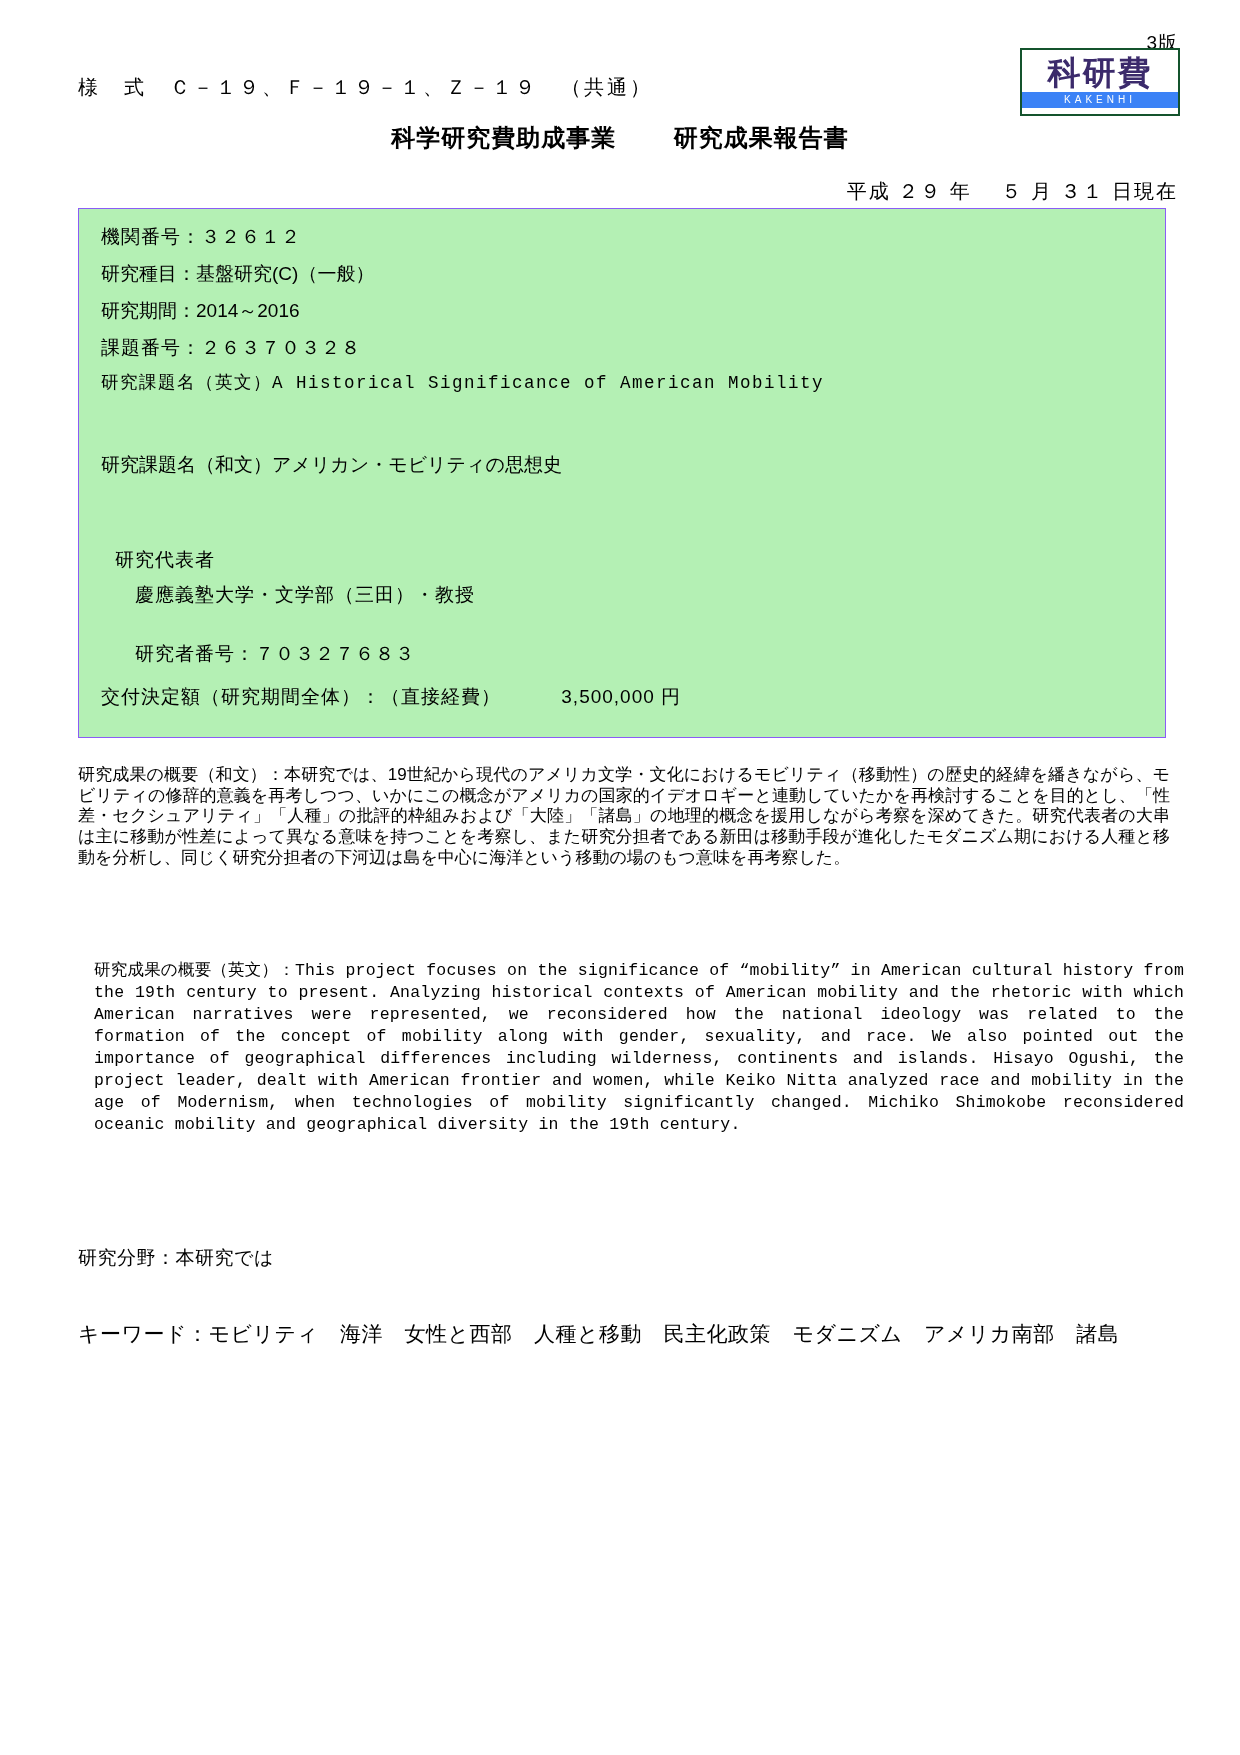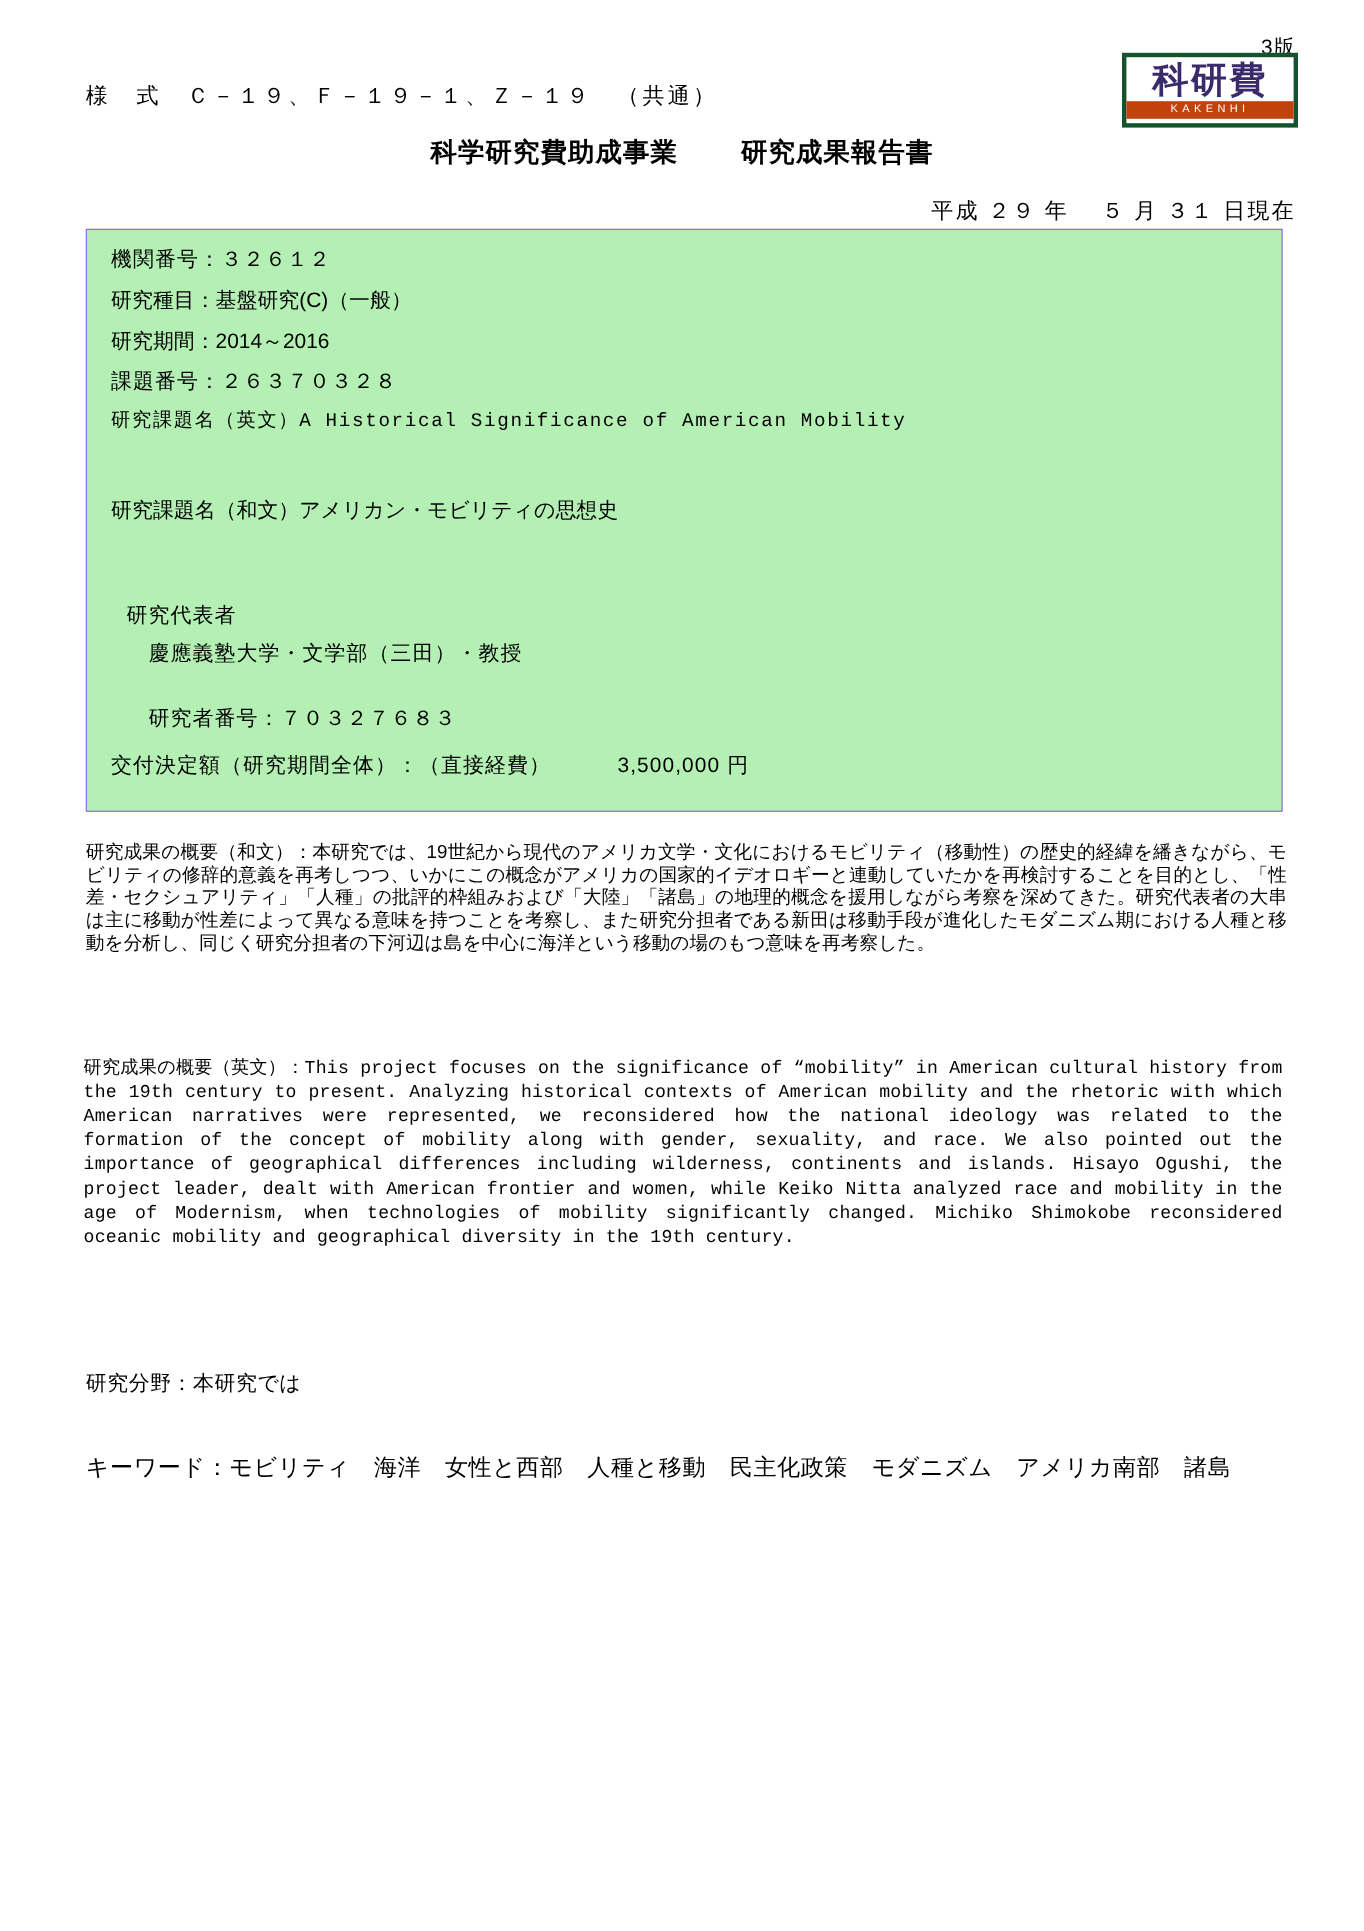--- a/index.html
+++ b/index.html
@@ -38,41 +38,41 @@
     font-size: 20px;
     letter-spacing: 3px;
     white-space: nowrap;
   }
   .kakenhi-logo {
     position: absolute;
     top: 48px;
     right: 60px;
     width: 160px;
     height: 68px;
-    border: 4px solid #14532d;
+    border: 2px solid #14532d;
     background: #ffffff;
     box-sizing: border-box;
     display: flex;
     flex-direction: column;
     align-items: center;
     justify-content: center;
   }
   .kakenhi-logo .kanji {
     font-size: 33px;
     font-weight: bold;
     color: #3b2a6b;
     letter-spacing: 2px;
     line-height: 1;
   }
   .kakenhi-logo .romaji {
     margin-top: 3px;
     font-size: 10px;
     letter-spacing: 4px;
     color: #3b2a6b;
-    background: #c2410c;
+    background: #3b82f6;
     color: #ffffff;
     width: 100%;
     text-align: center;
     padding: 2px 0 3px;
     box-sizing: border-box;
   }
   .doc-title {
     position: absolute;
     top: 122px;
     left: 0;
@@ -130,21 +130,21 @@
     left: 78px;
     width: 1092px;
     font-size: 17px;
     line-height: 1.22;
     text-align: justify;
     letter-spacing: 0px;
   }
   .abs-en {
     position: absolute;
     top: 960px;
-    left: 76px;
+    left: 94px;
     width: 1090px;
     font-family: "Liberation Mono", monospace;
     font-size: 16.5px;
     line-height: 1.33;
     letter-spacing: 0.2px;
     text-align: justify;
   }
   .field-line {
     position: absolute;
     top: 1245px;

